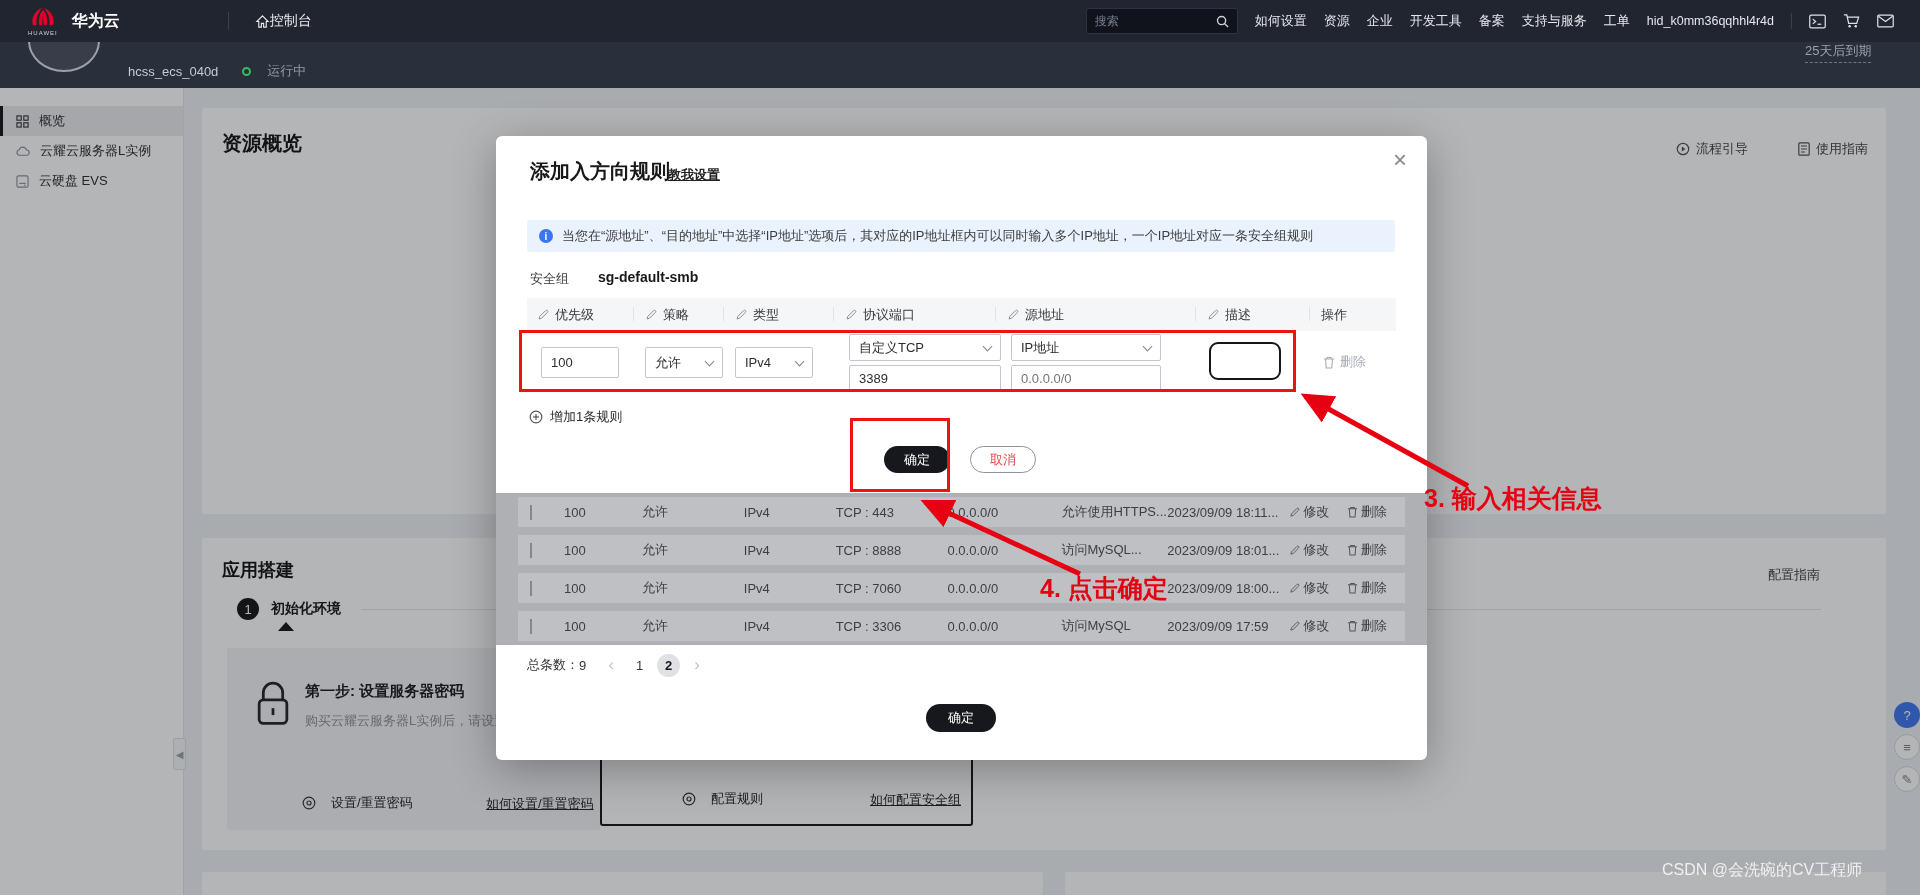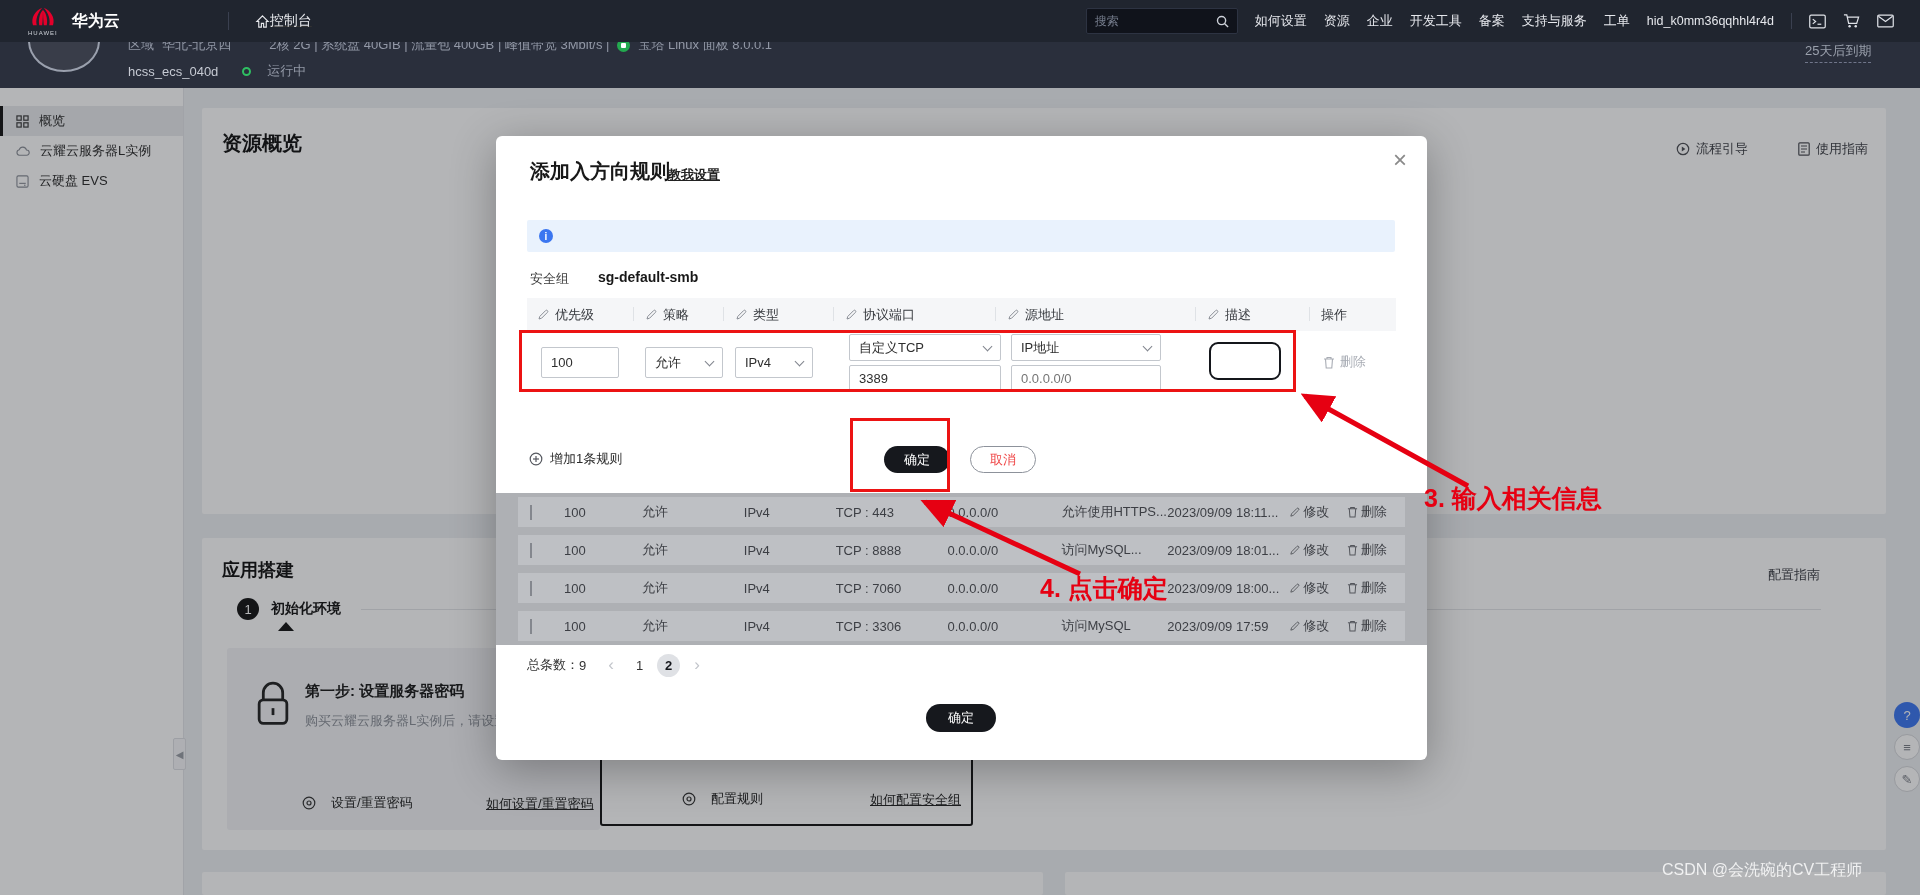--- a/index.html
+++ b/index.html
@@ -103,29 +103,20 @@
       </svg>
     <svg width="17" height="14" viewBox="0 0 18 14" class="iconbtn">
         <rect x="0.8" y="0.8" width="16.4" height="12.4" rx="1.2" fill="none" stroke="#dfe2e8" stroke-width="1.3"></rect>
         <path d="M1.5 2 L9 7.5 L16.5 2" fill="none" stroke="#dfe2e8" stroke-width="1.3"></path>
       </svg>
   </div>
 </div>
 
 <div id="serverbar" class="abs">
   <div class="abs" style="left:28px; top:-32px; width:72px; height:62px; border-radius:50%; border:2px solid #9aa0ad; background:rgba(255,255,255,0.07);"></div>
-  <div class="abs flex" style="left:128px; top:-6px; gap:8px; color:#9298a6; font-size:13px; white-space:nowrap;">
-    <span>区域</span>
-    <span>华北-北京四</span>
-    <span style="margin-left:30px;">2核 2G | 系统盘 40GIB | 流量包 400GB | 峰值带宽 3Mbit/s |</span>
-    <span style="width:13px; height:13px; border-radius:50%; background:#23a94f; display:inline-flex; align-items:center; justify-content:center;">
-        <span style="width:5px;height:5px;background:#fff;border-radius:1px;"></span>
-      </span>
-    <span>宝塔 Linux 面板 8.0.0.1</span>
-  </div>
   <div class="abs flex" style="left:128px; top:20px; gap:16px; white-space:nowrap;">
     <span style="color:#c6cad3; font-size:13px;">hcss_ecs_040d</span>
     <span style="width:9px; height:9px; border-radius:50%; border:2.2px solid #2fbf62; margin-left:8px;"></span>
     <span style="color:#9298a6;">运行中</span>
   </div>
   <span class="abs" style="left:1805px; top:0px; color:#9aa0ac; font-size:13px; border-bottom:1px dashed #70768a; padding-bottom:2px;">25天后到期</span>
 </div>
 
 <div id="sidebar" class="abs">
   <div class="sideitem sel" style="margin-top:18px;">
@@ -223,20 +214,21 @@
 
 <div id="overlay" class="abs"></div>
 
 <div id="modal" class="abs">
   <div style="position:absolute; right:20px; top:10px; font-size:24px; color:#8a8a8a; cursor:pointer;">×</div>
   <div style="position:absolute; left:34px; top:22px; font-size:20px; font-weight:bold; color:#181818;">添加入方向规则</div>
   <a class="lnk" style="position:absolute; left:172px; top:30px; font-weight:bold;">教我设置</a>
 
   <div class="flex" style="position:absolute; left:31px; top:84px; width:868px; height:32px; background:#e9f2fd; border-radius:2px; padding:0 12px; gap:9px;">
     <span style="min-width:14px; height:14px; border-radius:50%; background:#3b76f0; color:#fff; font-size:10px; display:flex; align-items:center; justify-content:center; font-weight:bold;">i</span>
+    <span style="color:#3d3d3d; white-space:nowrap;">当您在“源地址”、“目的地址”中选择“IP地址”选项后，其对应的IP地址框内可以同时输入多个IP地址，一个IP地址对应一条安全组规则</span>
   </div>
 
   <span style="position:absolute; left:34px; top:134px; color:#404040;">安全组</span>
   <span style="position:absolute; left:102px; top:133px; font-size:14px; font-weight:bold; color:#181818;">sg-default-smb</span>
 
   <div style="position:absolute; left:31px; top:162px; width:869px; height:33px; background:#f5f6f8;">
     <div class="hcell" style="left:10px;">
         <svg width="12" height="12" viewBox="0 0 12 12">
           <path d="M2 10 L2.8 7.4 L8.6 1.6 A0.9 0.9 0 0 1 10.4 3.4 L4.6 9.2 Z" fill="none" stroke="#8a8e96" stroke-width="1"></path>
         </svg>
@@ -305,21 +297,21 @@
     <input class="fld" style="left: 484px; top: 34px; width: 150px; height: 27px; color: rgb(180, 184, 191);" placeholder="0.0.0.0/0">
     <input class="fld" style="left: 682px; top: 11px; width: 72px; height: 38px; border: 2px solid rgb(20, 22, 27); border-radius: 9px;">
     <div class="flex" style="position:absolute; left:796px; top:22px; gap:5px; color:#a8acb4;">
       <svg width="12" height="13" viewBox="0 0 12 13">
           <path d="M1 3 H11 M4 3 V1.5 H8 V3 M2.5 3 L3.2 12 H8.8 L9.5 3" fill="none" stroke="#a8acb4" stroke-width="1.1"></path>
         </svg>
       <span>删除</span>
     </div>
   </div>
 
-  <div class="flex" style="position:absolute; left:33px; top:272px; gap:7px; cursor:pointer;margin-top:42px;">
+  <div class="flex" style="position:absolute; left:33px; top:272px; gap:7px; cursor:pointer;">
     <svg width="14" height="14" viewBox="0 0 14 14">
         <circle cx="7" cy="7" r="5.8" fill="none" stroke="#55585f" stroke-width="1.2"></circle>
         <line x1="7" y1="4" x2="7" y2="10" stroke="#55585f" stroke-width="1.2"></line>
         <line x1="4" y1="7" x2="10" y2="7" stroke="#55585f" stroke-width="1.2"></line>
       </svg>
     <span style="color:#2b2b2b;">增加1条规则</span>
   </div>
 
   <div class="pill dark" style="position:absolute; left:388px; top:310px; width:66px; height:27px;">确定</div>
   <div class="pill light" style="position:absolute; left:474px; top:310px; width:66px; height:27px;">取消</div>

